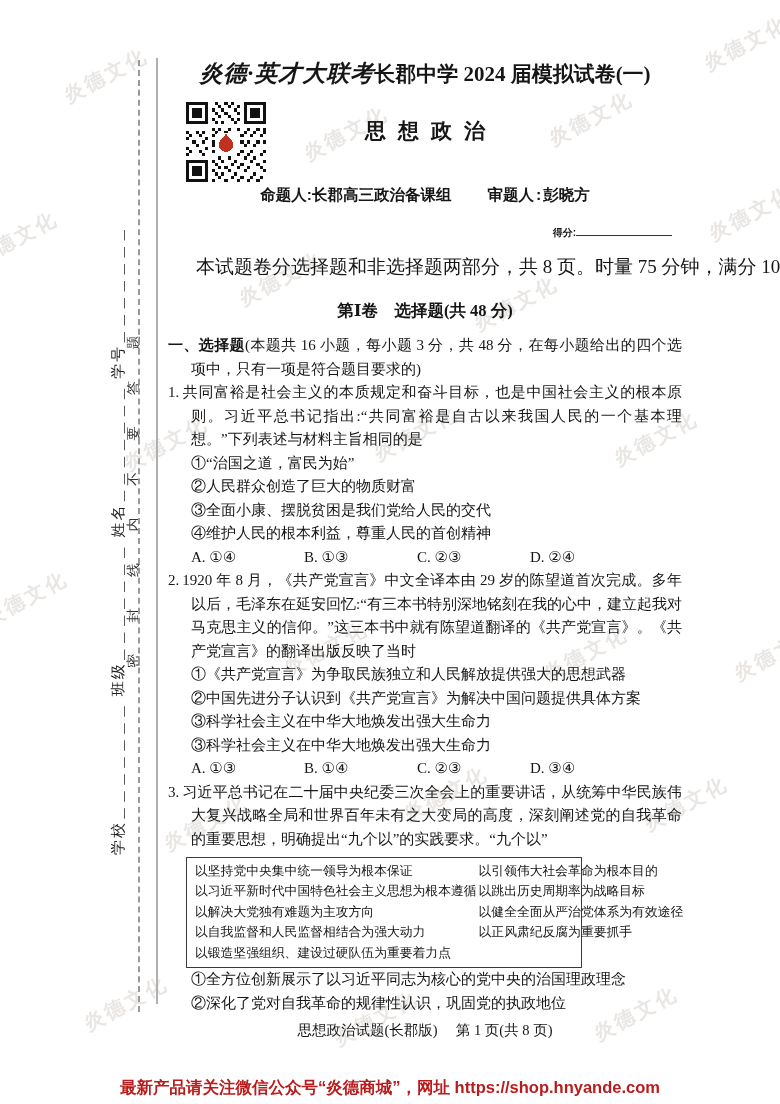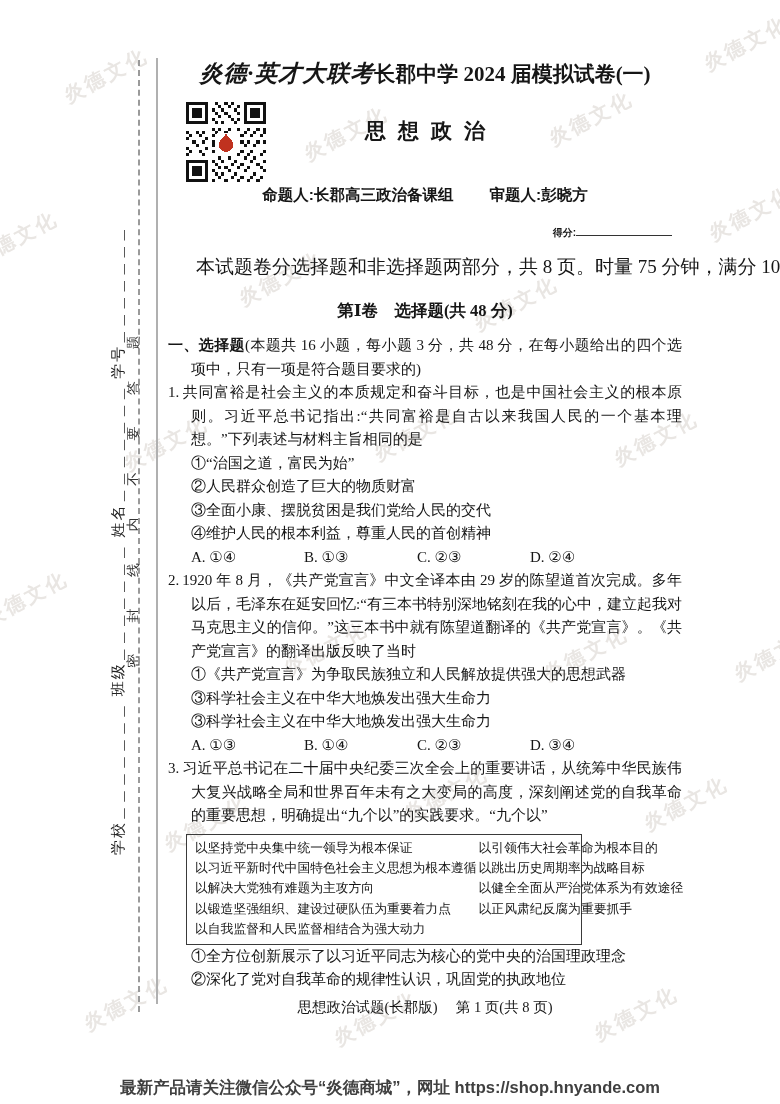--- a/index.html
+++ b/index.html
@@ -22,21 +22,21 @@
   
   .content{position:absolute;left:168px;top:0;width:514px;z-index:2;}
   .series{margin:58px 0 12px;text-align:center;font-size:21px;font-weight:700;
           white-space:nowrap;}
   .series .brush{font-size:23px;font-weight:900;font-style:italic;letter-spacing:1px;}
   .subject{margin:28px 0 0;text-align:center;font-size:21px;font-weight:700;
            letter-spacing:12px;padding-left:12px;}
   .qr{position:absolute;left:18px;top:102px;width:80px;height:80px;}
   .setters{margin-top:40px;text-align:center;font-size:15.5px;font-weight:700;
            font-family:"Liberation Sans","DejaVu Sans",sans-serif;}
-  .setters .reviewer{margin-left:36px;}
+  .setters .reviewer{margin-left:36px;font-family:Liberation Mono, monospace;}
   .score-row{margin-top:14px;text-align:right;font-size:10px;font-weight:700;
              padding-right:10px;font-family:"Liberation Sans","DejaVu Sans",sans-serif;}
   .score-blank{display:inline-block;width:96px;border-bottom:1.5px solid #333;height:15px;
                vertical-align:baseline;}
   .notice{margin-top:14px;font-size:19px;text-indent:28px;white-space:nowrap;}
   .sec-title{margin-top:20px;text-align:center;font-size:16.5px;font-weight:700;}
   .qbody{margin-top:12px;font-size:15px;line-height:23.5px;text-align:justify;}
   .qbody p{margin:0;}
   .intro{padding-left:23px;text-indent:-23px;}
   .intro b{font-weight:700;}
@@ -49,21 +49,21 @@
   
   .ninetable{display:flex;margin:6px 0 0 18px;width:396px;border:1.2px solid #3a3a3a;
              font-size:12.8px;line-height:20.4px;padding:3px 0 4px;box-sizing:border-box;}
   .tcol-l{width:283px;padding-left:8px;}
   .tcol-r{flex:1;padding-left:2px;}
   .trow{white-space:nowrap;}
   
   .page-footer{margin-top:4px;text-align:center;font-size:14.5px;}
   .promo{position:absolute;left:0;right:0;bottom:5px;text-align:center;z-index:2;
          font-family:"Liberation Sans","DejaVu Sans",sans-serif;
-         font-size:16.5px;font-weight:600;color:#404040;}
+         font-size:16.5px;font-weight:600;color:#b91c1c;}
 </style>
 </head>
 <body>
 
 <div class="page">
 
   <span class="wm" style="left:60px;top:62px">炎德文化</span>
   <span class="wm" style="left:300px;top:120px">炎德文化</span>
   <span class="wm" style="left:545px;top:105px">炎德文化</span>
   <span class="wm" style="left:700px;top:30px">炎德文化</span>
@@ -137,40 +137,41 @@
           <span>A. ①④</span>
           <span>B. ①③</span>
           <span>C. ②③</span>
           <span>D. ②④</span>
         </div>
       </div>
 
       <div>
         <p class="stem"><span class="qnum">2.</span><span>1920 年 8 月，《共产党宣言》中文全译本由 29 岁的陈望道首次完成。多年以后，毛泽东在延安回忆:“有三本书特别深地铭刻在我的心中，建立起我对马克思主义的信仰。”这三本书中就有陈望道翻译的《共产党宣言》。《共产党宣言》的翻译出版反映了当时</span></p>
         <p class="item">①《共产党宣言》为争取民族独立和人民解放提供强大的思想武器</p>
+        <p class="item">②中国先进分子认识到《共产党宣言》为解决中国问题提供具体方案</p>
         <p class="item">③科学社会主义在中华大地焕发出强大生命力</p>
         <p class="item">③科学社会主义在中华大地焕发出强大生命力</p>
         <div class="opts">
           <span>A. ①③</span>
           <span>B. ①④</span>
           <span>C. ②③</span>
           <span>D. ③④</span>
         </div>
       </div>
 
       <div>
         <p class="stem"><span class="qnum">3.</span><span>习近平总书记在二十届中央纪委三次全会上的重要讲话，从统筹中华民族伟大复兴战略全局和世界百年未有之大变局的高度，深刻阐述党的自我革命的重要思想，明确提出“九个以”的实践要求。“九个以”</span></p>
 
         <div class="ninetable">
           <div class="tcol-l">
             <div class="trow">以坚持党中央集中统一领导为根本保证</div>
             <div class="trow">以习近平新时代中国特色社会主义思想为根本遵循</div>
             <div class="trow">以解决大党独有难题为主攻方向</div>
+            <div class="trow">以自我监督和人民监督相结合为强大动力</div>
             <div class="trow">以锻造坚强组织、建设过硬队伍为重要着力点</div>
-            <div class="trow">以自我监督和人民监督相结合为强大动力</div>
           </div>
           <div class="tcol-r">
             <div class="trow">以引领伟大社会革命为根本目的</div>
             <div class="trow">以跳出历史周期率为战略目标</div>
             <div class="trow">以健全全面从严治党体系为有效途径</div>
             <div class="trow">以正风肃纪反腐为重要抓手</div>
           </div>
         </div>
 
         <p class="item">①全方位创新展示了以习近平同志为核心的党中央的治国理政理念</p>

